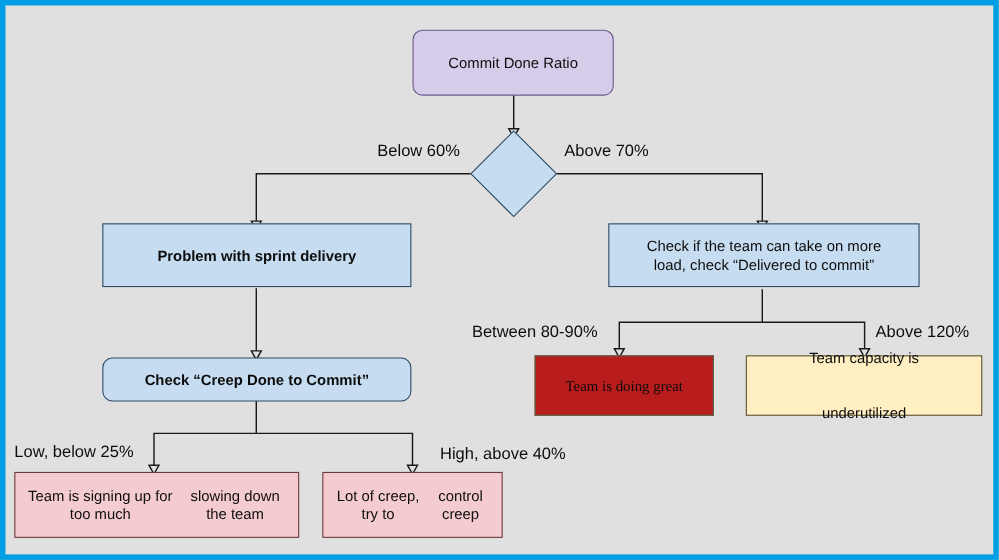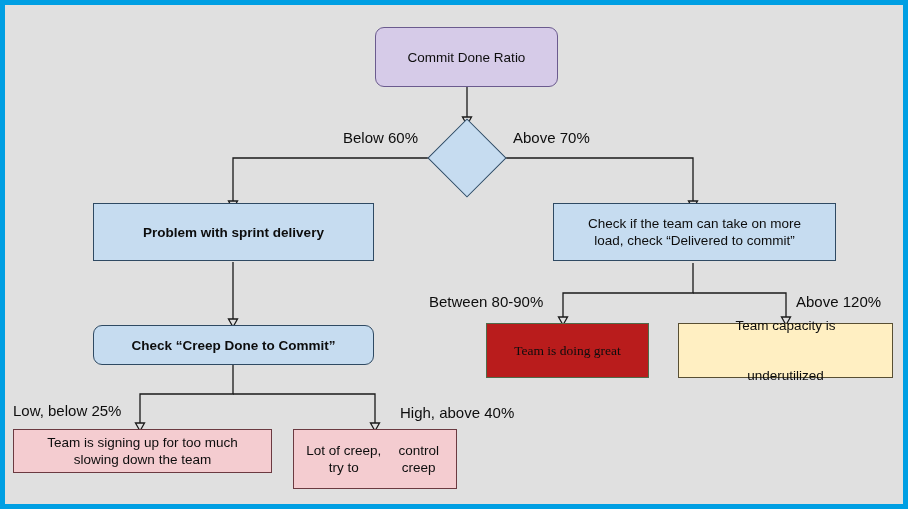--- a/index.html
+++ b/index.html
@@ -152,21 +152,21 @@
 
   <div class="node n-yellow" style="left:673px; top:318px; width:215px; height:55px; flex-direction:column;gap:33px;">
     <span>Team capacity is</span>
     <span>underutilized</span>
   </div>
 
   <div class="edge-label" style="left:8px; top:398px;">Low, below 25%</div>
 
   <div class="edge-label" style="left:379px; top:400px;margin-left:16px;">High, above 40%</div>
 
-  <div class="node n-pink" style="left:8px; top:424px; width:259px; height:44px; flex-direction:column;">
+  <div class="node n-pink" style="left:8px; top:424px; width:259px; height:60px; flex-direction:row;">
     <span>Team is signing up for too much</span>
     <span>slowing down the team</span>
   </div>
 
   <div class="node n-pink" style="left:288px; top:424px; width:164px; height:60px; flex-direction:row;">
     <span>Lot of creep, try to</span>
     <span>control creep</span>
   </div>
 
 </div>

